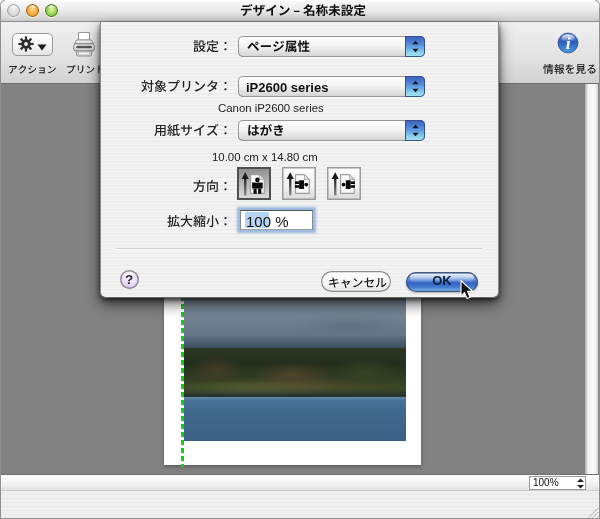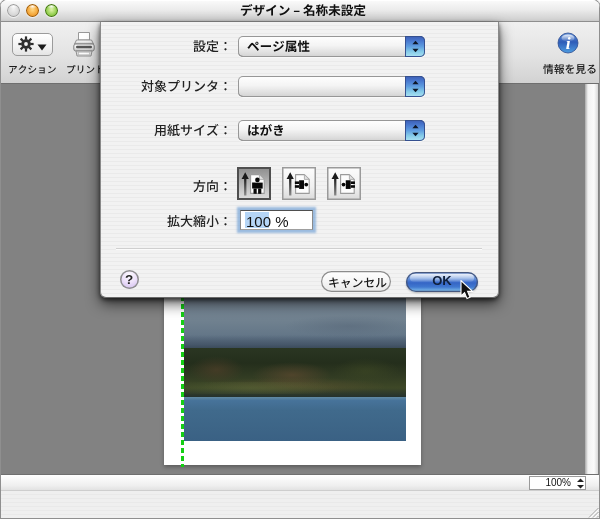--- a/index.html
+++ b/index.html
@@ -88,21 +88,21 @@
 <div class="abs" style="left:148px;top:118px;width:68px;height:26px;background:radial-gradient(ellipse at center,rgba(62,72,36,.6),rgba(62,72,36,0) 70%)"></div>
 <div class="abs" style="left:20px;top:138px;width:180px;height:16px;background:radial-gradient(ellipse at center,rgba(104,84,52,.45),rgba(104,84,52,0) 75%)"></div>
 <div class="abs" style="left:0;top:142px;width:222px;height:12px;background:radial-gradient(ellipse 50% 100% at 30% 50%,rgba(90,104,56,.5),rgba(90,104,56,0) 80%)"></div>
 <div class="abs" style="left:0;top:157px;width:222px;height:44px;background:linear-gradient(180deg,#628ba4 0%,#47739a 8%,#406a8c 30%,#3d6587 70%,#3a6184 100%)"></div>
 </div>
 <div class="abs" style="left:181px;top:240px;width:2.5px;height:227px;background:repeating-linear-gradient(180deg,#14cf14 0,#14cf14 5px,rgba(0,0,0,0) 5px,rgba(0,0,0,0) 8px)"></div>
 <div class="abs" style="left:585px;top:84px;width:13px;height:390px;background:linear-gradient(90deg,#a8a8a8 0,#f2f2f2 3px,#fbfbfb 9px,#d8d8d8 13px)"></div>
 <div class="abs" style="left:0;top:474px;width:600px;height:16px;border-top:1px solid #6f6f6f;background:linear-gradient(180deg,#ffffff,#efefef 70%,#e2e2e2);box-sizing:border-box"></div>
 <div class="abs" style="left:0;top:490px;width:600px;height:29px;border-top:1px solid #cecece;background:repeating-linear-gradient(180deg,#efefef 0 3px,#e9e9e9 3px 4px)"></div>
 <div class="abs" style="left:529px;top:476px;width:55px;height:12px;background:#ffffff;border:1px solid #9a9a9a"></div>
-<div class="abs" style="left:533px;top:477px;width:38px;height:12px;font-size:10px;color:#111;text-align:right">100%</div>
+<div class="abs" style="left:533px;top:477px;width:38px;height:12px;font-size:10px;color:#111;text-align:left">100%</div>
 <svg class="abs" style="left:576px;top:478px" width="9" height="11" viewBox="0 0 9 11">
       <path d="M4.5 0.5 L8 4 L1 4 Z" fill="#222"></path>
       <path d="M4.5 10.5 L8 7 L1 7 Z" fill="#222"></path>
     </svg>
 <svg class="abs" style="left:586px;top:505px" width="13" height="13" viewBox="0 0 13 13">
       <g stroke="#9a9a9a" stroke-width="1">
         <line x1="3" y1="12.5" x2="12.5" y2="3"></line>
         <line x1="7" y1="12.5" x2="12.5" y2="7"></line>
         <line x1="11" y1="12.5" x2="12.5" y2="11"></line>
       </g>
@@ -142,23 +142,26 @@
     </svg>
 <svg style="position:absolute;left:192.0px;top:175.5px;overflow:visible" width="41" height="19" viewBox="0 0 41 19">
       <path d="M6.8 4V6.2H1.6V7.4H5.5C5.4 10.3 5.1 13.5 1.5 15.1C1.8 15.4 2.2 15.8 2.4 16.2C5 14.9 6.1 12.8 6.5 10.5H10.5C10.3 13.2 10.1 14.4 9.7 14.8C9.6 14.9 9.4 14.9 9.1 14.9C8.7 14.9 7.8 14.9 6.9 14.8C7.1 15.2 7.3 15.7 7.3 16C8.2 16.1 9.1 16.1 9.6 16.1C10.1 16 10.5 15.9 10.8 15.5C11.3 15 11.6 13.5 11.8 9.9C11.9 9.7 11.9 9.3 11.9 9.3H6.7C6.8 8.7 6.9 8 6.9 7.4H13.3V6.2H8.1V4Z M19.6 4C19.4 4.7 19.1 5.5 18.8 6.2H15.2V16.1H16.4V7.4H24.6V14.6C24.6 14.8 24.5 14.9 24.3 14.9C24 14.9 23.1 14.9 22.3 14.8C22.4 15.2 22.6 15.8 22.7 16.1C23.9 16.1 24.7 16.1 25.2 15.9C25.7 15.7 25.8 15.3 25.8 14.6V6.2H20.2C20.5 5.6 20.8 4.9 21.1 4.2ZM19.1 10.1H21.9V12.3H19.1ZM18 9V14.3H19.1V13.3H23V9Z M33.5 8.1C34.1 8.1 34.6 7.6 34.6 7C34.6 6.4 34.1 5.9 33.5 5.9C32.9 5.9 32.4 6.4 32.4 7C32.4 7.6 32.9 8.1 33.5 8.1ZM33.5 14.4C34.1 14.4 34.6 13.9 34.6 13.3C34.6 12.7 34.1 12.2 33.5 12.2C32.9 12.2 32.4 12.7 32.4 13.3C32.4 13.9 32.9 14.4 33.5 14.4Z" fill="#222"></path>
     </svg>
 <svg style="position:absolute;left:166.0px;top:210.5px;overflow:visible" width="67" height="19" viewBox="0 0 67 19">
       <path d="M6 6.2V9.2C6 11 5.9 13.6 4.6 15.4C4.8 15.5 5.4 15.9 5.6 16.1C7 14.1 7.2 11.2 7.2 9.2V7.3H13.3V6.2H10.3V4.1H9.1V6.2ZM10.7 11.2C11.1 12 11.5 12.9 11.8 13.8L9 14C9.5 12.4 10 10.2 10.4 8.3L9.1 8.1C8.9 9.9 8.3 12.4 7.8 14.1L6.8 14.2L7 15.3L12.2 14.8C12.3 15.3 12.5 15.7 12.5 16.1L13.7 15.7C13.4 14.4 12.6 12.4 11.7 10.8ZM3.2 4V6.6H1.6V7.7H3.2V10.3C2.5 10.5 1.8 10.7 1.3 10.8L1.6 12L3.2 11.5V14.7C3.2 14.8 3.1 14.9 3 14.9C2.8 14.9 2.3 14.9 1.7 14.9C1.9 15.2 2 15.8 2.1 16.1C3 16.1 3.5 16.1 3.9 15.8C4.3 15.7 4.4 15.3 4.4 14.7V11.2L5.7 10.8L5.5 9.7L4.4 10V7.7H5.5V6.6H4.4V4Z M19.8 4C19.8 5.1 19.8 6.3 19.7 7.7H14.8V8.9H19.4C18.9 11.3 17.7 13.7 14.5 15C14.9 15.3 15.3 15.7 15.5 16.1C18.4 14.7 19.9 12.4 20.5 10C21.6 12.8 23.1 14.9 25.6 16.1C25.8 15.7 26.2 15.2 26.5 14.9C24 13.9 22.4 11.7 21.5 8.9H26.3V7.7H21C21.1 6.4 21.1 5.1 21.2 4Z M30.6 11.7C30.9 12.5 31.2 13.5 31.2 14.1L32.1 13.9C32 13.2 31.8 12.2 31.5 11.5ZM28 11.6C27.9 12.7 27.7 13.8 27.3 14.6C27.5 14.7 28 14.9 28.2 15.1C28.5 14.2 28.8 12.9 29 11.7ZM32.1 5.2V7.5H33.2V6.3H38.2V7.3H39.3V5.2H36.3V4H35V5.2ZM34.8 9.8V16.1H35.8V15.5H38.1V16H39.1V9.8H37.2L37.5 8.6H39.4V7.6H34.5V8.6H36.3C36.2 9 36.2 9.4 36.1 9.8ZM27.3 9.8 27.5 10.8 29.3 10.7V16.1H30.4V10.6L31.3 10.6L31.4 11.1L31.9 10.9L31.6 11.2C31.8 11.4 32.1 11.8 32.3 12C32.5 11.8 32.7 11.5 32.9 11.2V16.1H33.9V9.4C34.2 8.7 34.4 8 34.6 7.3L33.5 7.1C33.3 8.1 32.8 9.4 32.2 10.4C32 9.7 31.7 8.8 31.3 8.1L30.5 8.5C30.6 8.8 30.8 9.2 31 9.6L29.4 9.7C30.2 8.6 31.1 7.2 31.8 6L30.8 5.5C30.5 6.2 30.1 7 29.6 7.8C29.5 7.6 29.3 7.3 29 7.1C29.5 6.4 30.1 5.3 30.5 4.4L29.5 4C29.2 4.7 28.8 5.7 28.4 6.4L28 6.1L27.4 6.8C28 7.4 28.6 8.2 29 8.8C28.8 9.1 28.5 9.4 28.3 9.7ZM35.8 13.1H38.1V14.6H35.8ZM35.8 12.1V10.7H38.1V12.1Z M45.9 4.2V14.5C45.9 14.7 45.8 14.8 45.5 14.8C45.2 14.8 44.3 14.8 43.4 14.8C43.6 15.2 43.8 15.7 43.9 16.1C45.1 16.1 46 16.1 46.5 15.9C47 15.7 47.2 15.3 47.2 14.5V4.2ZM49 7.6C50.1 9.4 51.1 11.9 51.4 13.5L52.7 12.9C52.4 11.3 51.3 9 50.2 7.1ZM42.5 7.2C42.2 9 41.5 11.2 40.4 12.6C40.7 12.7 41.2 13 41.5 13.2C42.7 11.8 43.4 9.4 43.9 7.5Z M59.5 8.1C60.1 8.1 60.6 7.6 60.6 7C60.6 6.4 60.1 5.9 59.5 5.9C58.9 5.9 58.4 6.4 58.4 7C58.4 7.6 58.9 8.1 59.5 8.1ZM59.5 14.4C60.1 14.4 60.6 13.9 60.6 13.3C60.6 12.7 60.1 12.2 59.5 12.2C58.9 12.2 58.4 12.7 58.4 13.3C58.4 13.9 58.9 14.4 59.5 14.4Z" fill="#222"></path>
     </svg>
 <svg style="position:absolute;left:246px;top:37px;overflow:visible" width="65" height="19" viewBox="0 0 65 19">
       <path d="M10.1 6.3C10.1 5.8 10.5 5.5 10.9 5.5C11.3 5.5 11.7 5.8 11.7 6.3C11.7 6.7 11.3 7.1 10.9 7.1C10.5 7.1 10.1 6.7 10.1 6.3ZM9.3 6.3C9.3 7.2 10 7.9 10.9 7.9C11.8 7.9 12.5 7.2 12.5 6.3C12.5 5.4 11.8 4.7 10.9 4.7C10 4.7 9.3 5.4 9.3 6.3ZM1.4 10.4 3 12C3.2 11.6 3.5 11.2 3.8 10.8C4.3 10.1 5.2 8.9 5.7 8.2C6 7.8 6.3 7.8 6.7 8.2C7.1 8.6 8.3 9.9 9 10.7C9.7 11.6 10.8 12.9 11.7 13.9L13 12.5C12.1 11.4 10.8 10 9.9 9.1C9.2 8.3 8.2 7.3 7.4 6.5C6.4 5.6 5.6 5.7 4.9 6.6C4 7.6 3.1 8.9 2.5 9.5C2.1 9.8 1.8 10.1 1.4 10.4Z M14.8 8.2V10.1C15.2 10.1 16.1 10.1 16.8 10.1C18.3 10.1 22.4 10.1 23.6 10.1C24.1 10.1 24.7 10.1 25 10.1V8.2C24.7 8.2 24.1 8.2 23.6 8.2C22.4 8.2 18.3 8.2 16.8 8.2C16.1 8.2 15.2 8.2 14.8 8.2Z M35.4 4.3 34.3 4.8C34.8 5.4 35.1 5.9 35.4 6.7L36.5 6.3C36.3 5.7 35.8 4.9 35.4 4.3ZM37.1 3.7 36.1 4.2C36.5 4.8 36.8 5.3 37.2 6.1L38.3 5.6C38 5 37.5 4.2 37.1 3.7ZM29.9 4.1 29 5.5C29.8 5.9 31.2 6.8 31.9 7.3L32.8 5.9C32.1 5.4 30.7 4.5 29.9 4.1ZM27.6 13 28.5 14.7C29.6 14.5 31.5 13.8 32.7 13.1C34.8 11.9 36.6 10.3 37.7 8.6L36.8 6.9C35.8 8.7 34 10.4 31.9 11.6C30.5 12.4 29 12.8 27.6 13ZM28 7 27.1 8.3C27.9 8.8 29.2 9.6 29.9 10.1L30.9 8.7C30.2 8.3 28.8 7.4 28 7Z M41.9 5H48.7V5.7H41.9ZM40.4 3.8V7.5C40.4 9.5 40.3 12.4 39.1 14.3C39.5 14.5 40.1 14.8 40.4 15.1C41.7 13 41.9 9.7 41.9 7.5V6.8H50.2V3.8ZM43.9 9.5H45.4V10.1H43.9ZM46.8 9.5H48.4V10.1H46.8ZM48.9 6.9C47.4 7.2 44.7 7.4 42.4 7.4C42.5 7.6 42.7 8.1 42.7 8.3C43.6 8.3 44.5 8.3 45.4 8.2V8.7H42.6V10.9H45.4V11.4H42.1V15.1H43.5V12.4H45.4V13.1L43.7 13.2L43.8 14.2L47.7 14L47.9 14.5L48.1 14.4C48.2 14.6 48.3 14.9 48.3 15.1C49 15.1 49.5 15.1 49.9 15C50.3 14.8 50.4 14.5 50.4 14V11.4H46.8V10.9H49.8V8.7H46.8V8.1C47.9 8 48.9 7.9 49.7 7.7ZM47.2 12.7 47.4 13.1 46.8 13.1V12.4H49V14C49 14.1 48.9 14.1 48.8 14.1H48.7C48.6 13.7 48.4 13 48.1 12.5Z M55.7 13.3V14.7H63.5V13.3H60.6V10.8H62.9V9.4H60.6V7.3H63.2V5.8H60.6V3.4H59.1V5.8H58C58.2 5.3 58.3 4.7 58.4 4.1L56.9 3.9C56.8 5 56.5 6 56.2 7C56 6.5 55.8 5.9 55.5 5.4L54.8 5.7V3.3H53.3V5.9L52.2 5.7C52.1 6.8 51.9 8.2 51.6 9L52.7 9.4C53 8.5 53.2 7.2 53.3 6.1V15.1H54.8V6.5C55 7 55.2 7.5 55.3 7.9L56 7.6C55.9 7.9 55.7 8.1 55.6 8.3C56 8.5 56.6 8.8 56.9 9C57.2 8.5 57.4 7.9 57.7 7.3H59.1V9.4H56.6V10.8H59.1V13.3Z" fill="#111"></path>
     </svg>
+<div class="abs" style="left:246px;top:80px;width:120px;font-size:13px;font-weight:bold;color:#111">iP2600 series</div>
 <svg style="position:absolute;left:246px;top:121px;overflow:visible" width="40" height="19" viewBox="0 0 40 19">
       <path d="M4.6 4.3 2.8 4.1C2.8 4.5 2.8 5 2.7 5.4C2.6 6.3 2.2 8.7 2.2 10.6C2.2 12.3 2.4 13.8 2.7 14.6L4.1 14.5C4.1 14.4 4.1 14.1 4.1 14C4.1 13.9 4.1 13.6 4.2 13.4C4.3 12.7 4.7 11.5 5.1 10.4L4.3 9.8C4.1 10.2 3.9 10.6 3.7 11.1C3.7 10.8 3.7 10.5 3.7 10.3C3.7 9 4.1 6.2 4.3 5.4C4.3 5.2 4.5 4.5 4.6 4.3ZM9.2 11.7V11.9C9.2 12.7 8.9 13.1 8.1 13.1C7.5 13.1 7 12.9 7 12.4C7 11.9 7.5 11.6 8.2 11.6C8.5 11.6 8.8 11.6 9.2 11.7ZM10.7 4.1H8.9C9 4.4 9 4.8 9 5L9 6.4L8.1 6.4C7.4 6.4 6.6 6.3 5.9 6.3V7.8C6.7 7.8 7.4 7.8 8.1 7.8L9 7.8C9 8.7 9.1 9.6 9.1 10.4C8.9 10.4 8.6 10.4 8.3 10.4C6.6 10.4 5.5 11.3 5.5 12.5C5.5 13.8 6.6 14.6 8.3 14.6C10 14.6 10.7 13.7 10.8 12.5C11.3 12.9 11.8 13.3 12.3 13.8L13.2 12.5C12.6 11.9 11.8 11.3 10.7 10.8C10.7 10 10.6 9 10.6 7.8C11.3 7.7 11.9 7.6 12.6 7.5V6C11.9 6.1 11.3 6.2 10.6 6.3C10.6 5.7 10.6 5.2 10.6 5C10.7 4.7 10.7 4.4 10.7 4.1Z M24.9 3.1 23.9 3.5C24.3 4 24.7 4.7 25 5.2L25.9 4.8C25.7 4.4 25.3 3.6 24.9 3.1ZM14.2 6.7 14.4 8.4C14.8 8.4 15.4 8.3 15.8 8.2L16.9 8.1C16.4 9.8 15.5 12.4 14.3 14L15.9 14.7C17.1 12.8 18 9.8 18.5 7.9C18.9 7.9 19.2 7.9 19.4 7.9C20.2 7.9 20.6 8 20.6 9C20.6 10.3 20.4 11.8 20.1 12.5C19.9 12.9 19.6 13 19.2 13C18.8 13 18.1 12.9 17.6 12.8L17.9 14.4C18.3 14.5 18.9 14.6 19.4 14.6C20.4 14.6 21 14.3 21.5 13.5C22 12.4 22.2 10.3 22.2 8.8C22.2 7 21.2 6.4 19.9 6.4C19.6 6.4 19.3 6.5 18.8 6.5L19.1 5.2C19.2 4.9 19.3 4.5 19.3 4.1L17.5 3.9C17.5 4.7 17.4 5.7 17.2 6.6C16.5 6.7 16 6.7 15.6 6.7C15.1 6.7 14.7 6.8 14.2 6.7ZM23.4 3.7 22.4 4.1C22.7 4.5 23 5.1 23.3 5.6L22.2 6C23.1 7.2 24 9.4 24.3 10.8L25.9 10C25.5 8.9 24.6 6.8 23.8 5.6L24.4 5.4C24.2 4.9 23.8 4.1 23.4 3.7Z M30.5 10.5 28.9 10.2C28.6 10.8 28.3 11.4 28.4 12.2C28.4 14.1 29.9 14.8 32.5 14.8C33.5 14.8 34.6 14.7 35.5 14.6L35.6 13C34.7 13.1 33.6 13.2 32.4 13.2C30.8 13.2 29.9 12.9 29.9 11.9C29.9 11.4 30.2 10.9 30.5 10.5ZM28 7.6 28.1 9.1C30 9.2 32.1 9.2 33.6 9.1C33.8 9.5 34 10 34.3 10.4C33.9 10.4 33.3 10.3 32.7 10.3L32.6 11.5C33.5 11.6 34.9 11.7 35.6 11.9L36.4 10.7C36.1 10.5 36 10.3 35.8 10.1C35.6 9.7 35.3 9.3 35.1 8.9C35.9 8.8 36.6 8.7 37.1 8.5L36.9 7.1C36.3 7.2 35.5 7.4 34.5 7.6L34.3 7L34.1 6.4C34.9 6.3 35.7 6.1 36.4 5.9L36.2 4.5C35.4 4.7 34.6 4.9 33.7 5C33.6 4.6 33.6 4.2 33.5 3.7L31.8 3.9C32 4.3 32.1 4.7 32.2 5.1C31.1 5.2 29.8 5.1 28.3 5L28.4 6.4C29.9 6.6 31.4 6.6 32.6 6.5L32.9 7.3L33 7.7C31.6 7.8 29.9 7.8 28 7.6Z" fill="#111"></path>
     </svg>
+<div class="abs" style="left:218px;top:101.5px;width:200px;font-size:11.4px;color:#1a1a1a">Canon iP2600 series</div>
+<div class="abs" style="left:212px;top:151px;width:200px;font-size:11.4px;color:#1a1a1a">10.00 cm x 14.80 cm</div>
 <div class="abs" style="left:237px;top:167px;width:34px;height:33px;background:linear-gradient(180deg,#8c8c8c 0%,#a9a9a9 35%,#cdcdcd 75%,#dedede 100%);box-shadow:inset 0 0 0 2px #4f4f4f"></div>
     <svg class="abs" style="left:239px;top:168.5px" width="30" height="30" viewBox="0 0 30 30">
       <path d="M2.6 10 L9.8 10 L6.2 3.2 Z" fill="#1a1a1a"></path>
       <defs>
         <linearGradient id="sh0" x1="0" y1="0" x2="0" y2="1">
           <stop offset="0" stop-color="#1a1a1a"></stop>
           <stop offset="1" stop-color="#8a8a8a"></stop>
         </linearGradient>
       </defs>
       <rect x="5.1" y="9" width="2.3" height="17.5" fill="url(#sh0)"></rect>

